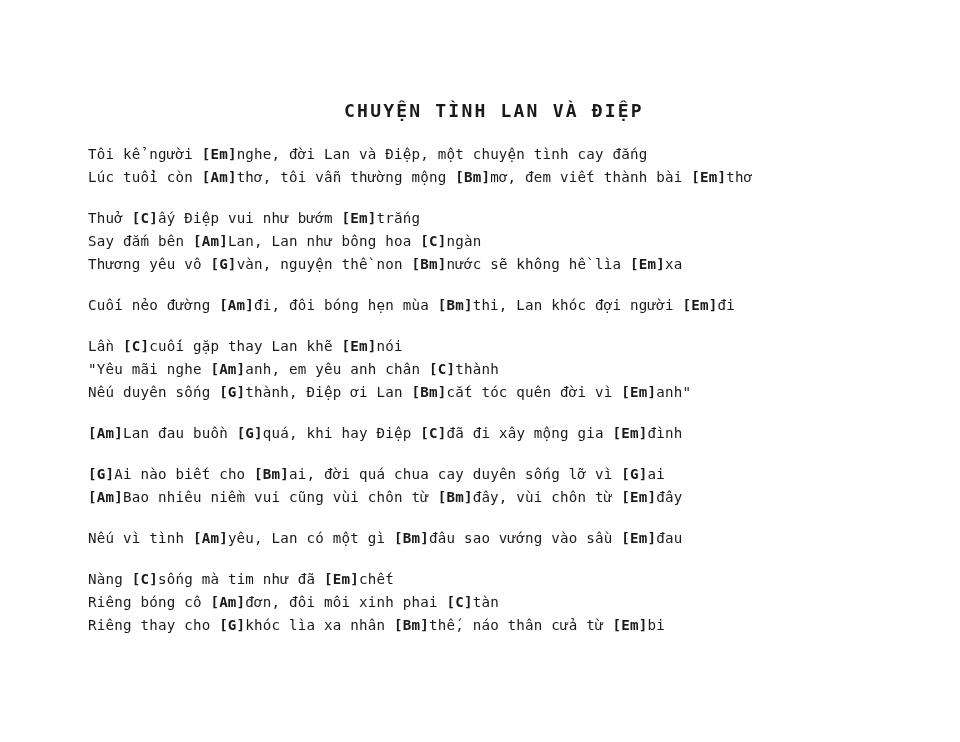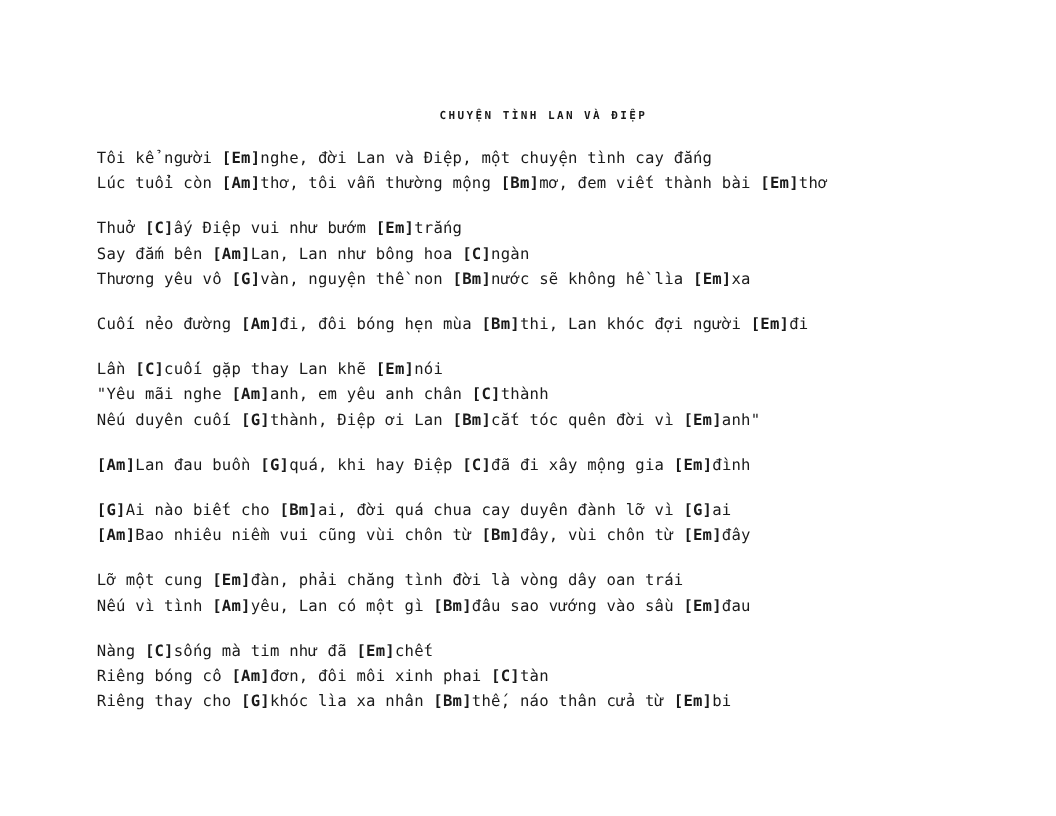--- a/index.html
+++ b/index.html
@@ -17,21 +17,21 @@
   .page {
     position: relative;
     width: 960px;
     height: 742px;
     box-sizing: border-box;
     padding: 100px 60px 0 88px;
   }
   .doc-title {
     text-align: center;
     font-family: "DejaVu Sans Mono", monospace;
-    font-size: 10px;
+    font-size: 18px;
     font-weight: bold;
     letter-spacing: 2.2px;
     margin: 0 0 22px 0;
     padding-left: 0;
   }
   .stanza {
     margin-bottom: 18px;
   }
   .line {
     font-size: 14.2px;
@@ -60,31 +60,30 @@
         <div class="line"><span class="lyric">Thuở </span><span class="chord">[C]</span><span class="lyric">ấy Điệp vui như bướm </span><span class="chord">[Em]</span><span class="lyric">trắng</span></div>
         <div class="line"><span class="lyric">Say đắm bên </span><span class="chord">[Am]</span><span class="lyric">Lan, Lan như bông hoa </span><span class="chord">[C]</span><span class="lyric">ngàn</span></div>
         <div class="line"><span class="lyric">Thương yêu vô </span><span class="chord">[G]</span><span class="lyric">vàn, nguyện thề non </span><span class="chord">[Bm]</span><span class="lyric">nước sẽ không hề lìa </span><span class="chord">[Em]</span><span class="lyric">xa</span></div>
       </div>
       <div class="stanza">
         <div class="line"><span class="lyric">Cuối nẻo đường </span><span class="chord">[Am]</span><span class="lyric">đi, đôi bóng hẹn mùa </span><span class="chord">[Bm]</span><span class="lyric">thi, Lan khóc đợi người </span><span class="chord">[Em]</span><span class="lyric">đi</span></div>
       </div>
       <div class="stanza">
         <div class="line"><span class="lyric">Lần </span><span class="chord">[C]</span><span class="lyric">cuối gặp thay Lan khẽ </span><span class="chord">[Em]</span><span class="lyric">nói</span></div>
         <div class="line"><span class="lyric">"Yêu mãi nghe </span><span class="chord">[Am]</span><span class="lyric">anh, em yêu anh chân </span><span class="chord">[C]</span><span class="lyric">thành</span></div>
-        <div class="line"><span class="lyric">Nếu duyên cuối </span><span class="chord">[G]</span><span class="lyric">thành, Điệp ơi Lan </span><span class="chord">[Bm]</span><span class="lyric">cắt tóc quên đời vì </span><span class="chord">[Em]</span><span class="lyric">anh"</span></div>
+        <div class="line"><span class="lyric">Nếu duyên sống </span><span class="chord">[G]</span><span class="lyric">thành, Điệp ơi Lan </span><span class="chord">[Bm]</span><span class="lyric">cắt tóc quên đời vì </span><span class="chord">[Em]</span><span class="lyric">anh"</span></div>
       </div>
       <div class="stanza">
         <div class="line"><span class="chord">[Am]</span><span class="lyric">Lan đau buồn </span><span class="chord">[G]</span><span class="lyric">quá, khi hay Điệp </span><span class="chord">[C]</span><span class="lyric">đã đi xây mộng gia </span><span class="chord">[Em]</span><span class="lyric">đình</span></div>
       </div>
       <div class="stanza">
-        <div class="line"><span class="chord">[G]</span><span class="lyric">Ai nào biết cho </span><span class="chord">[Bm]</span><span class="lyric">ai, đời quá chua cay duyên đành lỡ vì </span><span class="chord">[G]</span><span class="lyric">ai</span></div>
+        <div class="line"><span class="chord">[G]</span><span class="lyric">Ai nào biết cho </span><span class="chord">[Bm]</span><span class="lyric">ai, đời quá chua cay duyên sống lỡ vì </span><span class="chord">[G]</span><span class="lyric">ai</span></div>
         <div class="line"><span class="chord">[Am]</span><span class="lyric">Bao nhiêu niềm vui cũng vùi chôn từ </span><span class="chord">[Bm]</span><span class="lyric">đây, vùi chôn từ </span><span class="chord">[Em]</span><span class="lyric">đây</span></div>
       </div>
       <div class="stanza">
-        <div class="line"><span class="lyric">Lỡ một cung </span><span class="chord">[Em]</span><span class="lyric">đàn, phải chăng tình đời là vòng dây oan trái</span></div>
         <div class="line"><span class="lyric">Nếu vì tình </span><span class="chord">[Am]</span><span class="lyric">yêu, Lan có một gì </span><span class="chord">[Bm]</span><span class="lyric">đâu sao vướng vào sầu </span><span class="chord">[Em]</span><span class="lyric">đau</span></div>
       </div>
       <div class="stanza">
         <div class="line"><span class="lyric">Nàng </span><span class="chord">[C]</span><span class="lyric">sống mà tim như đã </span><span class="chord">[Em]</span><span class="lyric">chết</span></div>
         <div class="line"><span class="lyric">Riêng bóng cô </span><span class="chord">[Am]</span><span class="lyric">đơn, đôi môi xinh phai </span><span class="chord">[C]</span><span class="lyric">tàn</span></div>
         <div class="line"><span class="lyric">Riêng thay cho </span><span class="chord">[G]</span><span class="lyric">khóc lìa xa nhân </span><span class="chord">[Bm]</span><span class="lyric">thế, náo thân cửa từ </span><span class="chord">[Em]</span><span class="lyric">bi</span></div>
       </div>
     </div>
 </div>
 

